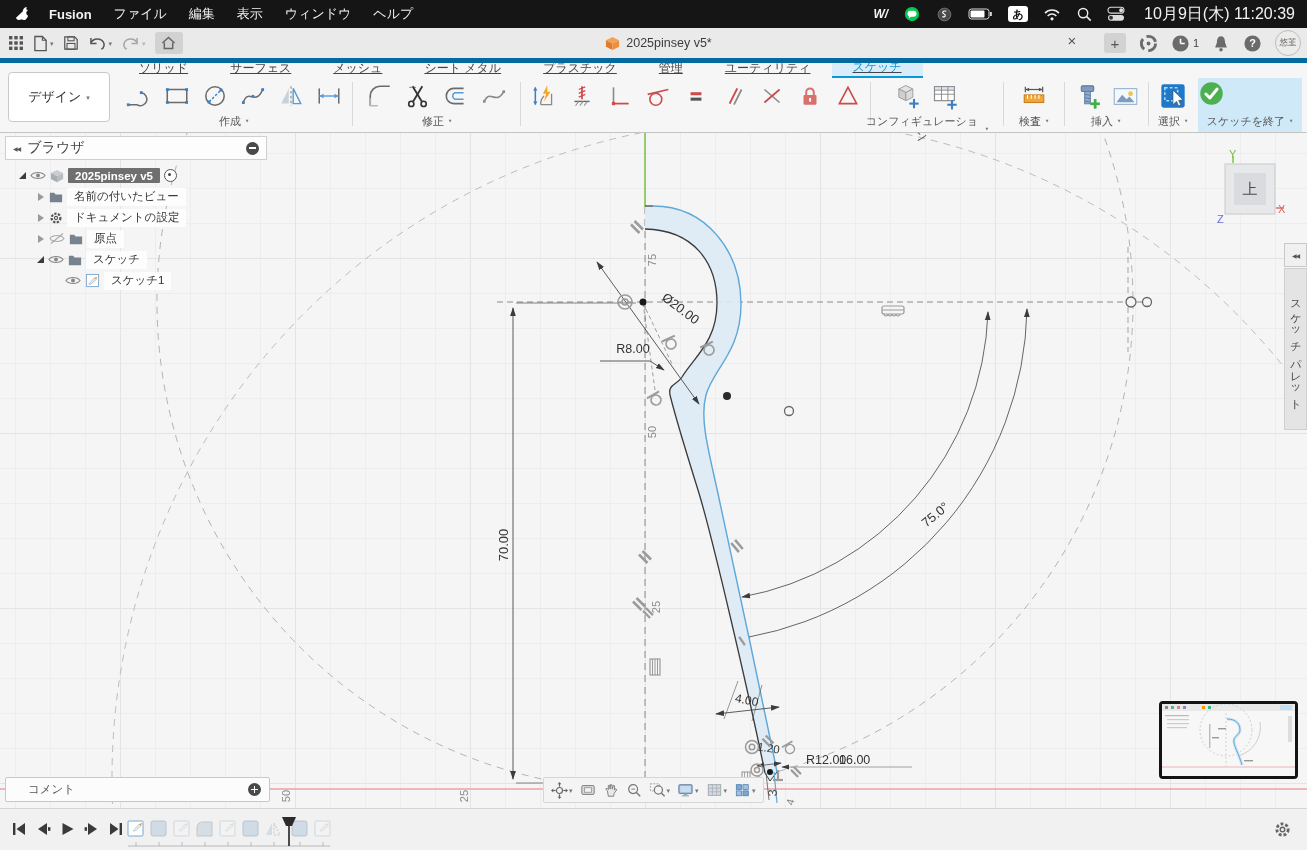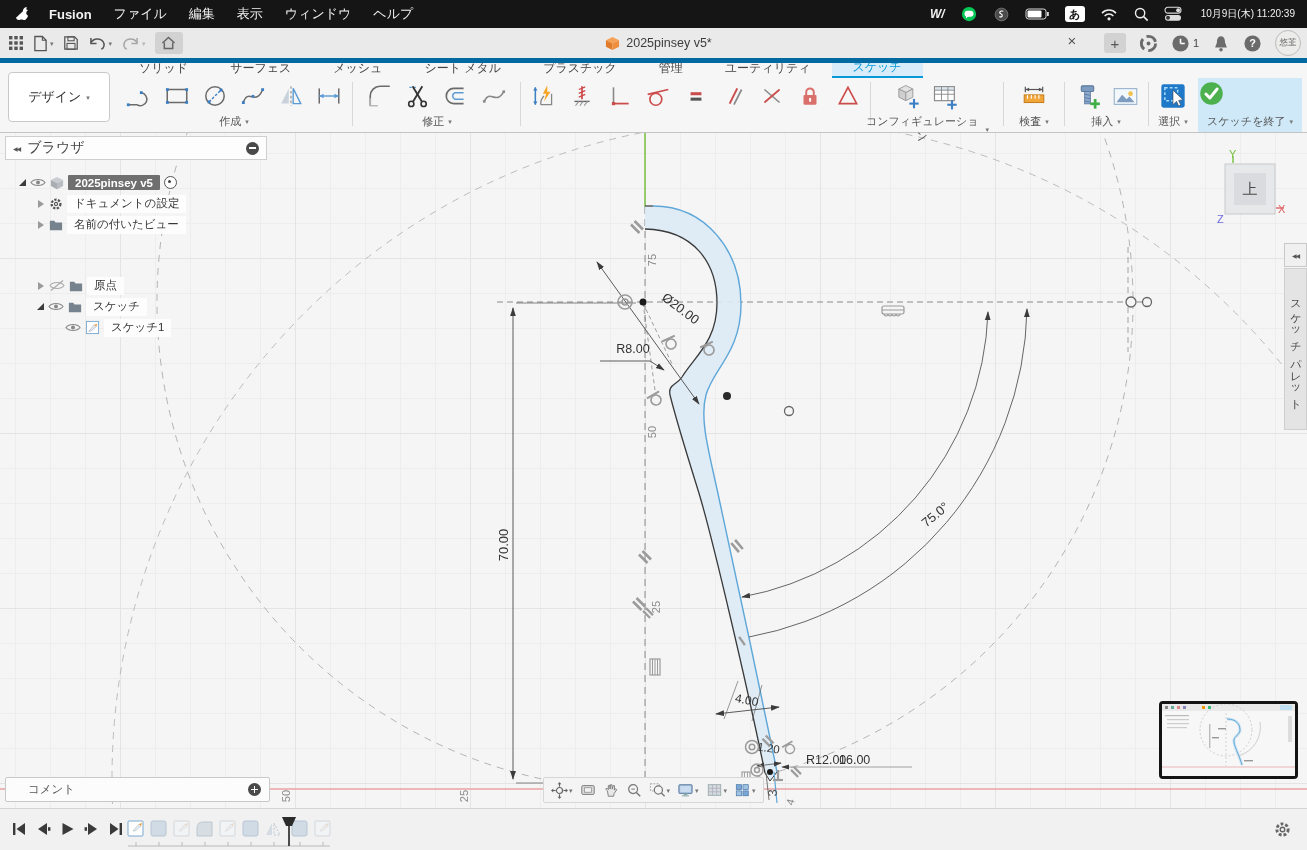--- a/index.html
+++ b/index.html
@@ -7,21 +7,21 @@
        font-family:"Liberation Sans","DejaVu Sans",sans-serif;
        -webkit-user-select:none;user-select:none;background:#f5f5f5;}
   
   .menubar{position:absolute;left:0;top:0;width:1307px;height:28px;background:#151515;
            color:#f2f2f2;display:flex;align-items:center;font-size:13px;z-index:40;text-align:center;}
   .menubar .apple{margin:0 18px 0 16px;display:flex;}
   .menubar .appname{font-weight:bold;margin-right:22px;}
   .menubar .mitem{margin-right:22px;}
   .menubar .spacer{flex:1;}
   .mb-ico{display:flex;align-items:center;margin-right:15px;}
-  .menubar .clock{margin:0 12px 0 4px;font-size:10px;}
+  .menubar .clock{margin:0 12px 0 4px;font-size:16px;}
   .ime-badge{background:#fff;color:#111;border-radius:3px;width:20px;height:16px;font-size:11px;
              font-weight:bold;display:flex;align-items:center;justify-content:center;}
   
   .titlebar{position:absolute;left:0;top:28px;width:1307px;height:30px;background:#eaeaea;
             border-bottom:5px solid #0369a1;z-index:40;font-size:12px;color:#555;}
   .qat{position:absolute;left:8px;top:0;height:30px;display:flex;align-items:center;gap:9px;}
   .qat .btn{display:flex;align-items:center;gap:2px;color:#555;}
   .caret{font-size:7px;color:#777;line-height:1;}
   .home-btn{background:#d2d2d2;border-radius:3px;width:28px;height:22px;display:flex;
             align-items:center;justify-content:center;}
@@ -31,27 +31,27 @@
           text-align:center;}
   .tb-right{position:absolute;right:6px;top:0;height:30px;display:flex;align-items:center;gap:13px;}
   .newtab{background:#d2d2d2;border-radius:3px;width:22px;height:20px;display:flex;align-items:center;
           justify-content:center;font-size:15px;color:#555;}
   .jobwrap{display:flex;align-items:center;gap:3px;font-size:11px;color:#444;}
   .avatar{width:24px;height:24px;border-radius:50%;background:#ececea;border:1px solid #bdbdbd;
           display:flex;align-items:center;justify-content:center;font-size:8.5px;color:#666;}
   
   .ribbon{position:absolute;left:0;top:58px;width:1307px;height:74px;background:#f6f6f6;
           border-bottom:1px solid #c4c4c4;z-index:30;}
-  .rtabs{position:absolute;left:118px;top:0;height:20px;display:flex;font-size:12px;color:#444;}
+  .rtabs{position:absolute;left:118px;top:0;height:20px;display:flex;font-size:12px;color:#444;text-decoration:underline;}
   .rtab{padding:0 21px;line-height:20px;}
   .rtab.active{background:#d8edf9;color:#0998d8;border-bottom:2px solid #0998d8;line-height:18px;}
   .workspace{position:absolute;left:8px;top:14px;width:100px;height:48px;background:#fff;
              border:1px solid #c9c9c9;border-radius:4px;display:flex;align-items:center;
              justify-content:center;gap:5px;font-size:13px;color:#333;z-index:2;}
-  .tools{position:absolute;left:0;top:20px;height:54px;width:1256px;}
+  .tools{position:absolute;left:0;top:20px;height:54px;width:1256px;font-family:Liberation Mono, monospace;}
   .grp{position:absolute;top:0;height:54px;}
   .grp .icons{display:flex;justify-content:center;gap:4px;height:36px;align-items:center;}
   .grp .icons .tool{width:34px;height:34px;display:flex;align-items:center;justify-content:center;}
   .grp-label{text-align:center;font-size:11px;color:#555;margin-top:0px;display:flex;
              justify-content:center;gap:4px;align-items:center;}
   .gdiv{position:absolute;top:4px;height:44px;width:1px;background:#d8d8d8;}
   .finish-grp{background:#cfe9f8;left:1198px;width:104px;height:54px;position:absolute;top:0;}
   
   .canvas{position:absolute;left:0;top:132px;width:1307px;height:676px;background-color:#f5f5f5;
     background-image:
@@ -320,46 +320,46 @@
       </g>
     </svg>
   </div>
 
   <div class="browser">
     <div class="bheader">
       <span class="cc">◀◀</span>
       <span class="title">ブラウザ</span>
       <span class="minus-ico"></span>
     </div>
-    <div class="brow" style="margin-left:14px;margin-top:12px;">
+    <div class="brow" style="margin-left:14px;margin-top:5px;">
       <span class="tri-open"></span>
       <svg class="ti" width="16" height="11" style="color:#888;">
           <use href="#sym-eye"></use>
         </svg>
       <svg class="ti" width="14" height="14" viewBox="0 0 16 16">
           <use href="#sym-cube"></use>
         </svg>
       <span class="pill dark" style="font-weight:bold;">2025pinsey v5</span>
       <span class="radio"></span>
+    </div>
+    <div class="brow" style="margin-left:32px;">
+      <span class="tri-closed"></span>
+      <svg class="ti" width="14" height="12" style="color:#76828e;">
+          <use href="#sym-folder"></use>
+        </svg>
+      <span class="pill">名前の付いたビュー</span>
     </div>
     <div class="brow" style="margin-left:32px;">
       <span class="tri-closed"></span>
       <svg class="ti" width="14" height="14" style="color:#555;">
           <use href="#sym-gear"></use>
         </svg>
       <span class="pill">ドキュメントの設定</span>
     </div>
     <div class="brow" style="margin-left:32px;">
-      <span class="tri-closed"></span>
-      <svg class="ti" width="14" height="12" style="color:#76828e;">
-          <use href="#sym-folder"></use>
-        </svg>
-      <span class="pill">名前の付いたビュー</span>
-    </div>
-    <div class="brow" style="margin-left:32px;margin-top:40px;">
       <span class="tri-closed"></span>
       <svg class="ti" width="16" height="11" style="color:#aaa;">
           <use href="#sym-eyeoff"></use>
         </svg>
       <svg class="ti" width="14" height="12" style="color:#76828e;">
           <use href="#sym-folder"></use>
         </svg>
       <span class="pill">原点</span>
     </div>
     <div class="brow" style="margin-left:32px;">

